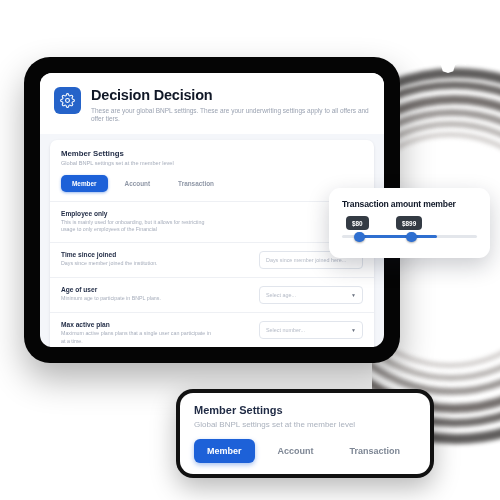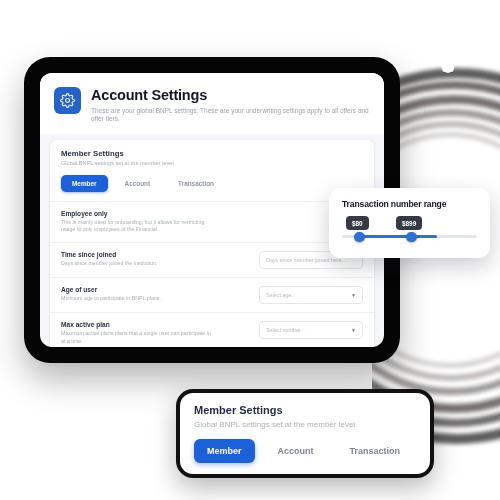--- a/index.html
+++ b/index.html
@@ -154,21 +154,21 @@
     <div class="tablet-screen">
 
       <div class="page-head">
         <div class="head-icon">
           <svg viewBox="0 0 24 24" width="15" height="15" fill="none" stroke="#ffffff" stroke-width="1.7" stroke-linecap="round" stroke-linejoin="round">
             <circle cx="12" cy="12" r="3.1"></circle>
             <path d="M19.4 15a1.7 1.7 0 00.33 1.87l.06.06a2 2 0 11-2.83 2.83l-.06-.06A1.7 1.7 0 0015 19.4a1.7 1.7 0 00-1 1.55V21a2 2 0 11-4 0v-.09A1.7 1.7 0 009 19.4a1.7 1.7 0 00-1.87.33l-.06.06a2 2 0 11-2.83-2.83l.06-.06A1.7 1.7 0 004.6 15a1.7 1.7 0 00-1.55-1H3a2 2 0 110-4h.09A1.7 1.7 0 004.6 9a1.7 1.7 0 00-.33-1.87l-.06-.06a2 2 0 112.83-2.83l.06.06A1.7 1.7 0 009 4.6a1.7 1.7 0 001-1.55V3a2 2 0 114 0v.09A1.7 1.7 0 0015 4.6a1.7 1.7 0 001.87-.33l.06-.06a2 2 0 112.83 2.83l-.06.06A1.7 1.7 0 0019.4 9a1.7 1.7 0 001.55 1H21a2 2 0 110 4h-.09a1.7 1.7 0 00-1.51 1z"></path>
           </svg>
         </div>
         <div>
-          <div class="head-title">Account Settings</div>
+          <div class="head-title">Decision Decision</div>
           <div class="head-sub">These are your global BNPL settings. These are your underwriting settings apply to all offers and offer tiers.</div>
         </div>
       </div>
 
       <div class="settings-card">
         <div class="sc-head">
           <div class="sc-title">Member Settings</div>
           <div class="sc-sub">Global BNPL settings set at the member level</div>
         </div>
 
@@ -224,21 +224,21 @@
             </div>
           </div>
 
         </div>
       </div>
 
     </div>
   </div>
 
   <div class="slider-pop">
-    <div class="pop-title">Transaction number range</div>
+    <div class="pop-title">Transaction amount member</div>
     <div class="slider-wrap">
       <div class="track"></div>
       <div class="track-fill"></div>
       <div class="bubble lo">$80</div>
       <div class="bubble hi">$899</div>
       <div class="knob lo"></div>
       <div class="knob hi"></div>
     </div>
   </div>
 

